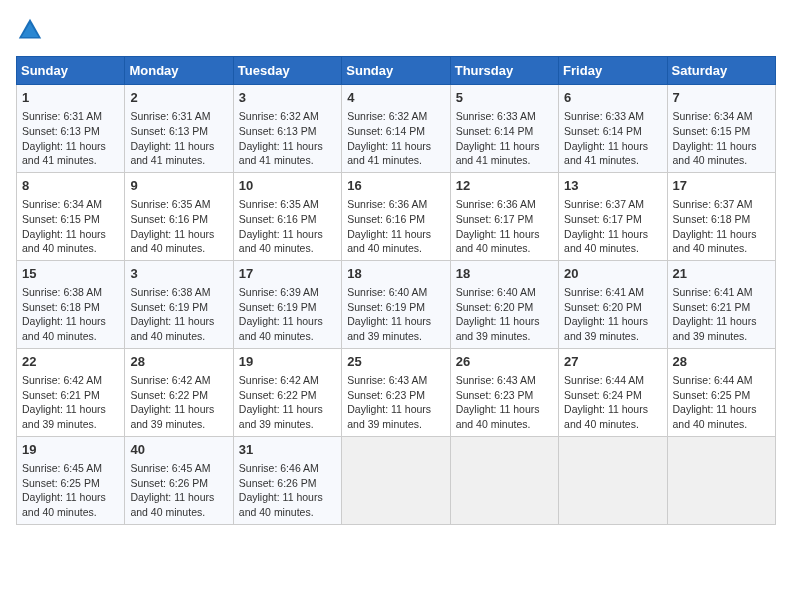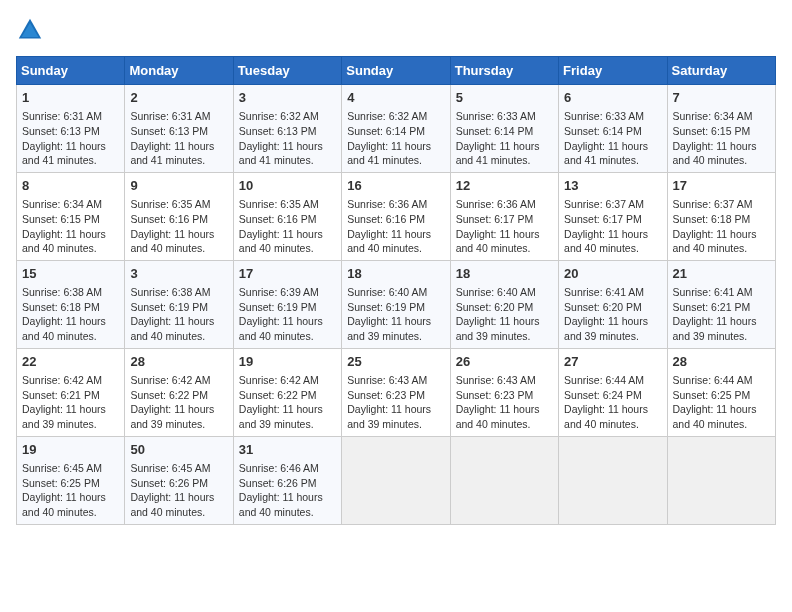--- a/index.html
+++ b/index.html
@@ -294,21 +294,21 @@
       </td>
       </tr>
       <tr>
         <td>
         <span class="day-num">19</span>
         <span>Sunrise: 6:45 AM</span><br>
         <span>Sunset: 6:25 PM</span><br>
         <span>Daylight: 11 hours and 40 minutes.</span>
       </td>
         <td>
-        <span class="day-num">50</span>
+        <span class="day-num">40</span>
         <span>Sunrise: 6:45 AM</span><br>
         <span>Sunset: 6:26 PM</span><br>
         <span>Daylight: 11 hours and 40 minutes.</span>
       </td>
         <td>
         <span class="day-num">31</span>
         <span>Sunrise: 6:46 AM</span><br>
         <span>Sunset: 6:26 PM</span><br>
         <span>Daylight: 11 hours and 40 minutes.</span>
       </td>

